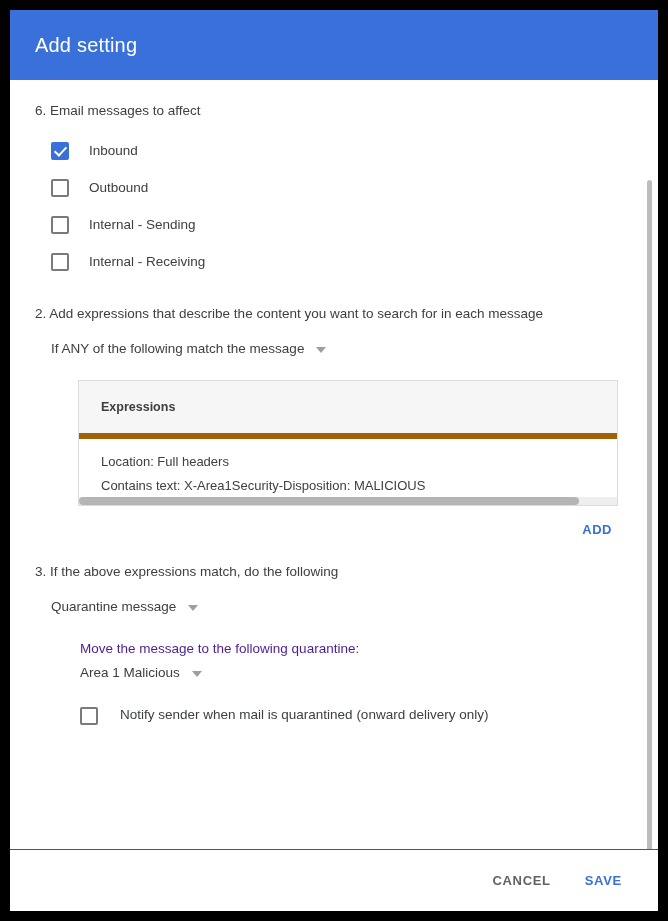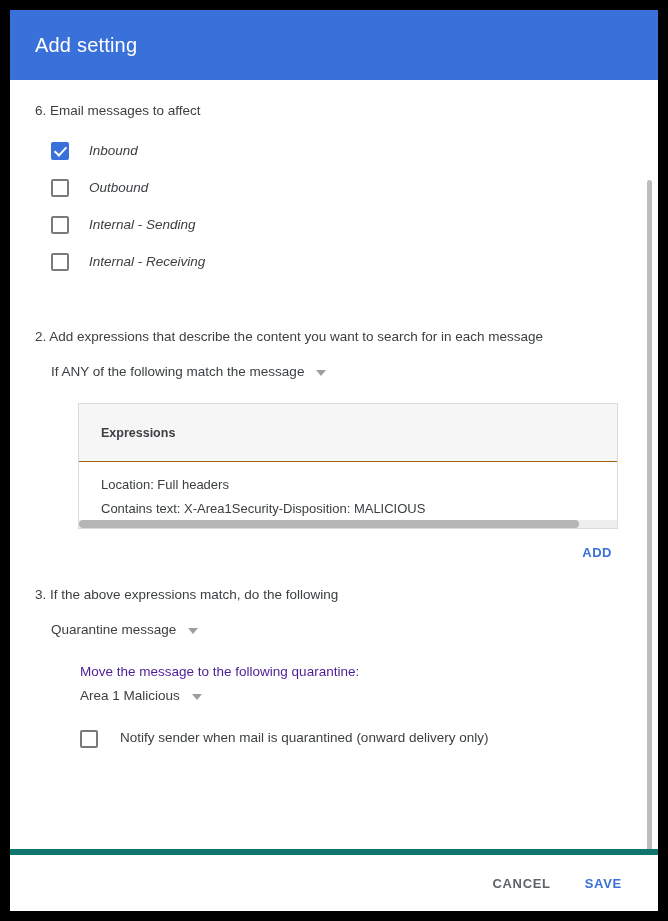--- a/index.html
+++ b/index.html
@@ -86,21 +86,20 @@
 
   
   .check-list {
     margin-top: 14px;
   }
   .check-row {
     display: flex;
     align-items: center;
     height: 37px;
     padding-left: 16px;
-    font-style: italic;
   }
   .cbox {
     width: 18px;
     height: 18px;
     border: 2px solid #7a7a7a;
     border-radius: 2px;
     box-sizing: border-box;
     background: #ffffff;
     flex: 0 0 auto;
   }
@@ -150,21 +149,21 @@
   .expr-panel {
     margin: 23px 0 0 43px;
     width: 540px;
     border: 1px solid #dcdcdc;
     box-sizing: border-box;
     background: #ffffff;
   }
   .expr-head {
     height: 58px;
     background: #f6f6f6;
-    border-bottom: 1px solid #a16207;
+    border-bottom: 6px solid #a16207;
     display: flex;
     align-items: center;
     padding-left: 22px;
     box-sizing: border-box;
     font-size: 12.5px;
     font-weight: bold;
     color: #3c4043;
   }
   .expr-body {
     padding: 11px 22px 0 22px;
@@ -231,21 +230,21 @@
   .notify-label {
     margin-left: 22px;
     font-size: 13.5px;
     color: #3c4043;
   }
 
   
   .dialog-footer {
     height: 62px;
     min-height: 62px;
-    border-top: 6px solid #0f766e;
+    border-top: 1px solid #0f766e;
     display: flex;
     align-items: center;
     justify-content: flex-end;
     padding-right: 24px;
     box-sizing: border-box;
     background: #ffffff;
   }
   .footer-btn {
     font-size: 13px;
     font-weight: bold;
@@ -284,21 +283,21 @@
           <span class="cbox"></span>
           <span class="check-label">Internal - Sending</span>
         </div>
         <div class="check-row">
           <span class="cbox"></span>
           <span class="check-label">Internal - Receiving</span>
         </div>
       </div>
 
       
-      <div class="section-title" style="margin-top:49px;">2. Add expressions that describe the content you want to search for in each message</div>
+      <div class="section-title" style="margin-top:26px;">2. Add expressions that describe the content you want to search for in each message</div>
 
       <div class="dropdown indent-1">
         <span class="dropdown-text">If ANY of the following match the message</span>
         <span class="caret"></span>
       </div>
 
       <div class="expr-panel">
         <div class="expr-head">Expressions</div>
         <div class="expr-body">
           <div class="expr-line">Location: Full headers</div>

